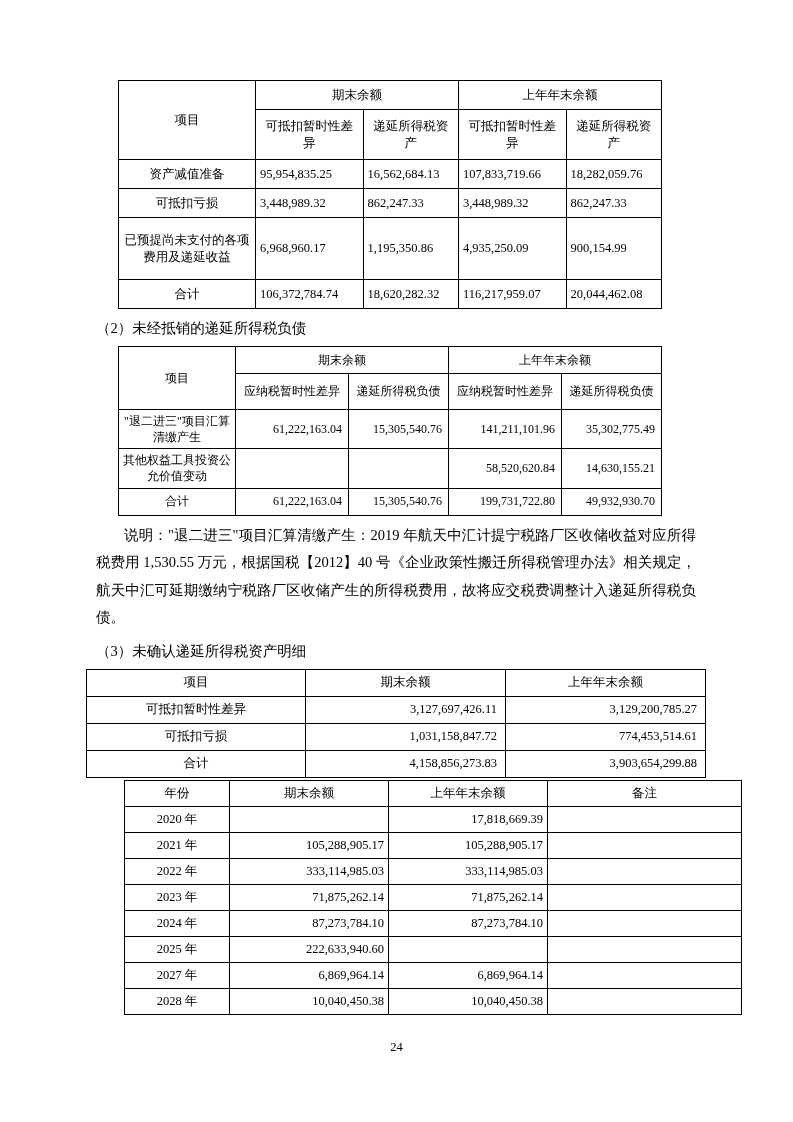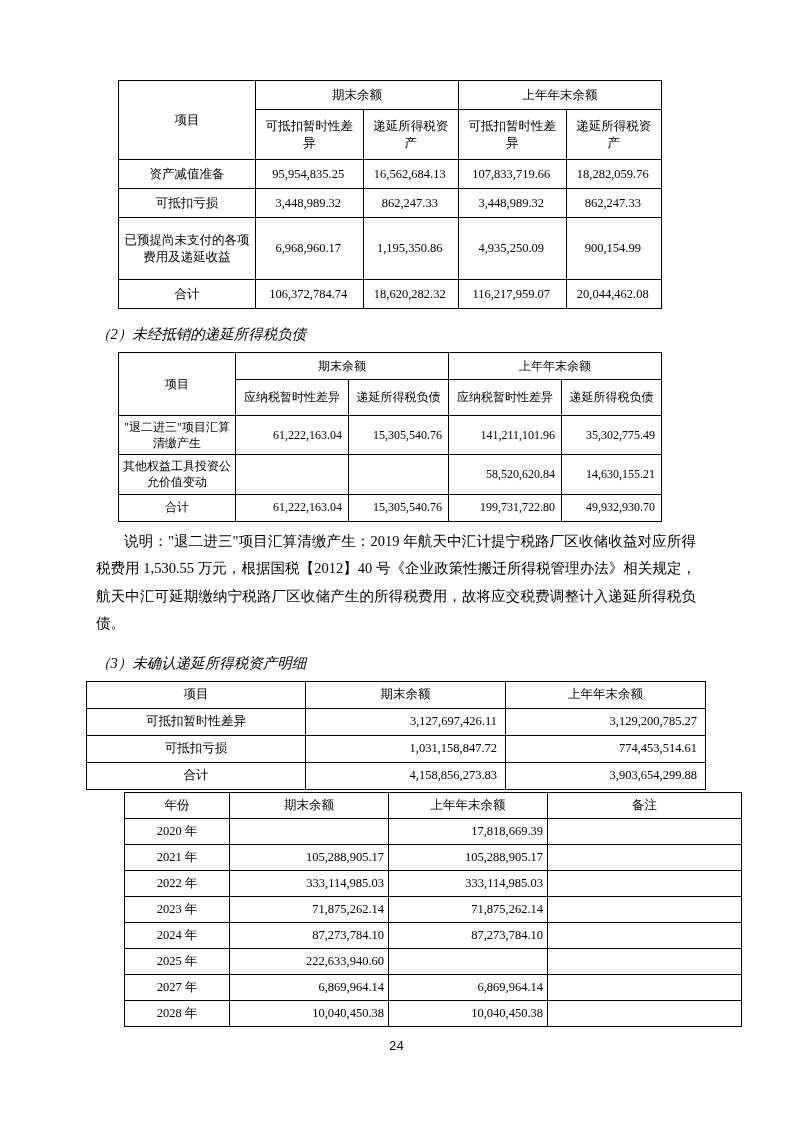--- a/index.html
+++ b/index.html
@@ -33,30 +33,29 @@
   table td, table th {
     border: 1px solid #000000;
     padding: 3px 4px;
     text-align: center;
     vertical-align: middle;
     font-weight: normal;
   }
   .t1 { width: 544px; margin: 0 0 0 22px; }
   .t1 td, .t1 th { height: 22px; }
   .t1 .item-col { width: 128px; }
-  .t1 .num { text-align: center; padding-right: 6px; }
+  .t1 .num { text-align: left; padding-right: 6px; }
   .t1 .tall { height: 62px; }
   .t1 .hdr-tall { height: 50px; }
 
   .para {
     font-size: 14.5px;
     line-height: 1.85;
-    margin: 12px 0 4px 0;
+    margin: 6px 0 4px 0;
     text-indent: 0;
-    font-style: italic;
   }
   .para-indent {
     font-size: 14.5px;
     line-height: 1.9;
     margin: 6px 0 6px 0;
     text-align: justify;
     text-indent: 28px;
   }
   .t2 { width: 544px; margin: 2px 0 0 22px; font-size: 12px; }
   .t2 td { height: 20px; }
@@ -76,21 +75,21 @@
   .t4 .c2 { width: 150px; }
   .t4 .c3 { width: 150px; }
 
   .pagenum {
     position: absolute;
     left: 0;
     right: 0;
     top: 1040px;
     text-align: center;
     font-size: 12.5px;
-    font-family: Liberation Mono, monospace;
+    font-family: Liberation Serif, serif;
   }
 </style>
 </head>
 <body>
 
 <div class="page">
   <div class="content">
 
     <table class="t1">
       <tbody>

